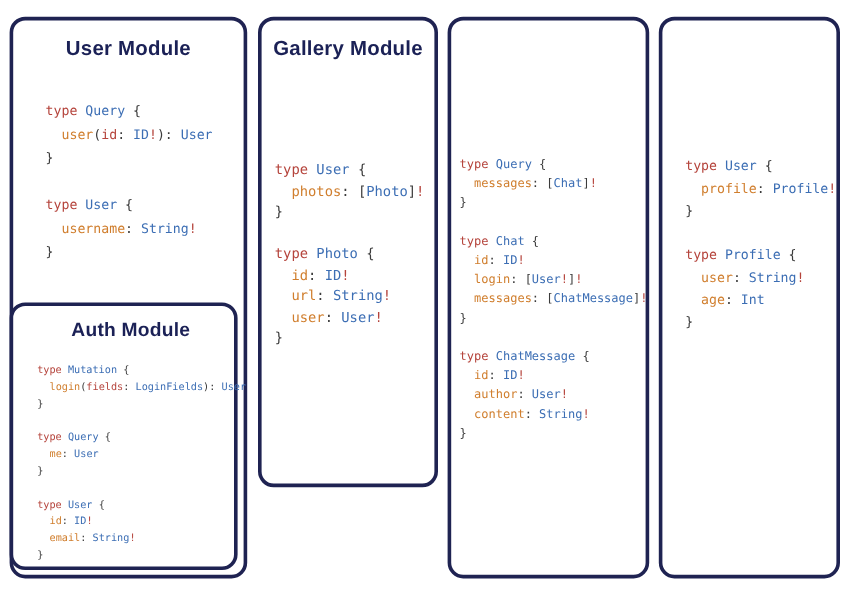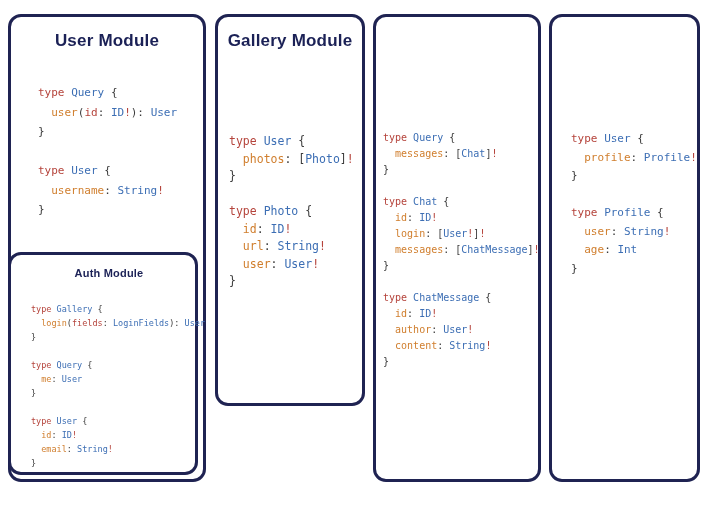--- a/index.html
+++ b/index.html
@@ -29,21 +29,21 @@
   .panel-auth   {left:8px;  top:252px;width:190px;height:223px;z-index:5;}
   .title{
     margin-top:14px;
     text-align:center;
     font-weight:700;
     font-size:17px;
     letter-spacing:.2px;
     color:var(--title);
   }
   .panel-profile .title{font-size:15px;margin-top:16px;}
-  .panel-auth .title{font-size:11px;margin-top:12px;margin-left:12px;}
+  .panel-auth .title{font-size:16px;margin-top:12px;margin-left:12px;}
   .code{
     position:absolute;
     font-family:"DejaVu Sans Mono","Liberation Mono",monospace;
     white-space:pre;
     overflow:hidden;
   }
   .code-user   {left:27px;top:66px; font-size:11px;  line-height:19.5px;}
   .code-gallery{left:11px;top:116px;font-size:11.5px;line-height:17.5px;}
   .code-chat   {left:7px; top:113px;font-size:10px;  line-height:16px;}
   .code-profile{left:19px;top:113px;font-size:11px;  line-height:18.5px;}
@@ -106,21 +106,21 @@
 
 <span style="color: rgb(181, 68, 60);">type </span><span style="color: rgb(60, 110, 180);">Profile </span><span style="color: rgb(59, 59, 59);">{</span>
 <span style="color: rgb(59, 59, 59);">  </span><span style="color: rgb(208, 126, 45);">user</span><span style="color: rgb(59, 59, 59);">: </span><span style="color: rgb(60, 110, 180);">String</span><span style="color: rgb(181, 68, 60);">!</span>
 <span style="color: rgb(59, 59, 59);">  </span><span style="color: rgb(208, 126, 45);">age</span><span style="color: rgb(59, 59, 59);">: </span><span style="color: rgb(60, 110, 180);">Int</span>
 <span style="color: rgb(59, 59, 59);">}</span>
 </pre>
   </section>
 
   <section class="panel panel-auth">
     <h2 class="title">Auth Module</h2>
-    <pre class="code code-auth"><span style="color: rgb(181, 68, 60);">type </span><span style="color: rgb(60, 110, 180);">Gallery </span><span style="color: rgb(59, 59, 59);">{</span>
+    <pre class="code code-auth"><span style="color: rgb(181, 68, 60);">type </span><span style="color: rgb(60, 110, 180);">Mutation </span><span style="color: rgb(59, 59, 59);">{</span>
 <span style="color: rgb(59, 59, 59);">  </span><span style="color: rgb(208, 126, 45);">login</span><span style="color: rgb(59, 59, 59);">(</span><span style="color: rgb(181, 68, 60);">fields</span><span style="color: rgb(59, 59, 59);">: </span><span style="color: rgb(60, 110, 180);">LoginFields</span><span style="color: rgb(59, 59, 59);">): </span><span style="color: rgb(60, 110, 180);">User</span>
 <span style="color: rgb(59, 59, 59);">}</span>
 
 <span style="color: rgb(181, 68, 60);">type </span><span style="color: rgb(60, 110, 180);">Query </span><span style="color: rgb(59, 59, 59);">{</span>
 <span style="color: rgb(59, 59, 59);">  </span><span style="color: rgb(208, 126, 45);">me</span><span style="color: rgb(59, 59, 59);">: </span><span style="color: rgb(60, 110, 180);">User</span>
 <span style="color: rgb(59, 59, 59);">}</span>
 
 <span style="color: rgb(181, 68, 60);">type </span><span style="color: rgb(60, 110, 180);">User </span><span style="color: rgb(59, 59, 59);">{</span>
 <span style="color: rgb(59, 59, 59);">  </span><span style="color: rgb(208, 126, 45);">id</span><span style="color: rgb(59, 59, 59);">: </span><span style="color: rgb(60, 110, 180);">ID</span><span style="color: rgb(181, 68, 60);">!</span>
 <span style="color: rgb(59, 59, 59);">  </span><span style="color: rgb(208, 126, 45); text-align: center;">email</span><span style="color: rgb(59, 59, 59);">: </span><span style="color: rgb(60, 110, 180);">String</span><span style="color: rgb(181, 68, 60);">!</span>

